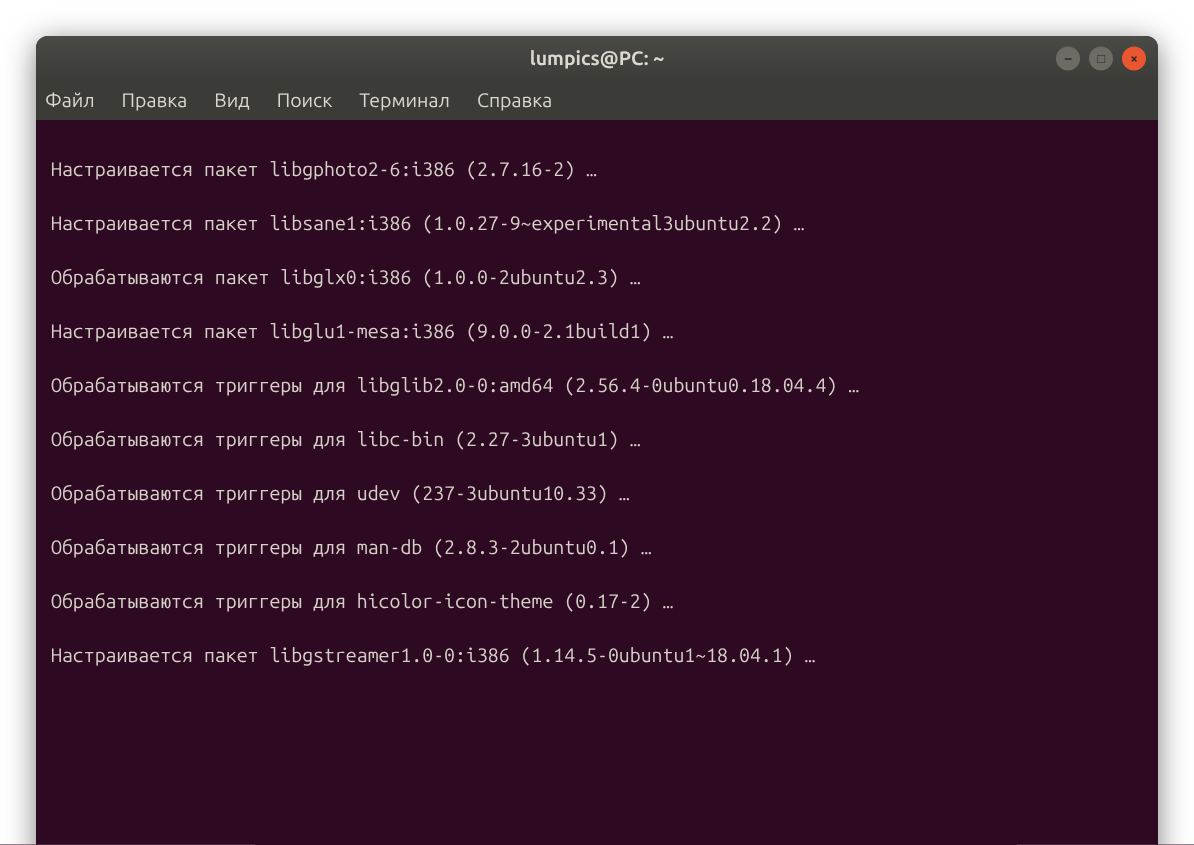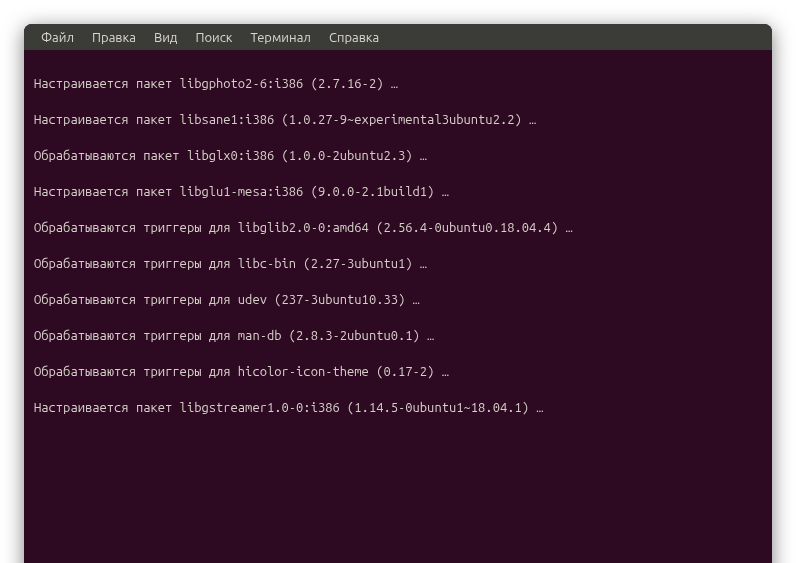--- a/index.html
+++ b/index.html
@@ -49,21 +49,21 @@
     color: #2b2b28;
   }
   .wmin { background: #6d6b64; }
   .wmax { background: #6d6b64; }
   .wclose { background: #e9562f; }
   .menubar {
     background: #3b3b37;
     height: 26px;
     display: flex;
     align-items: center;
-    padding: 0 17px;
+    padding: 0 6px;
     gap: 18px;
     color: #dcd8d0;
     font-family: Ubuntu, sans-serif;
     font-size: 13px;
   }
   .menuitem { cursor: pointer; }
   .terminal {
     background: #2d0922;
     padding: 6px 10px 14px 10px;
     color: #d6d0c8;
@@ -72,20 +72,28 @@
     font-family: "Ubuntu Mono", "DejaVu Sans Mono", monospace;
     white-space: pre-wrap;
     position: relative;
   }
   .line { display: block; }
 </style>
 </head>
 <body>
 
 <div class="window">
+  <div class="titlebar">
+    <span>lumpics@PC: ~</span>
+    <div class="win-controls">
+      <div class="wbtn wmin">–</div>
+      <div class="wbtn wmax">□</div>
+      <div class="wbtn wclose">×</div>
+    </div>
+  </div>
   <div class="menubar">
     <span class="menuitem">Файл</span>
     <span class="menuitem">Правка</span>
     <span class="menuitem">Вид</span>
     <span class="menuitem">Поиск</span>
     <span class="menuitem">Терминал</span>
     <span class="menuitem">Справка</span>
   </div>
   <div class="terminal">
 <span class="line">Настраивается пакет libgphoto2-6:i386 (2.7.16-2) …</span>

